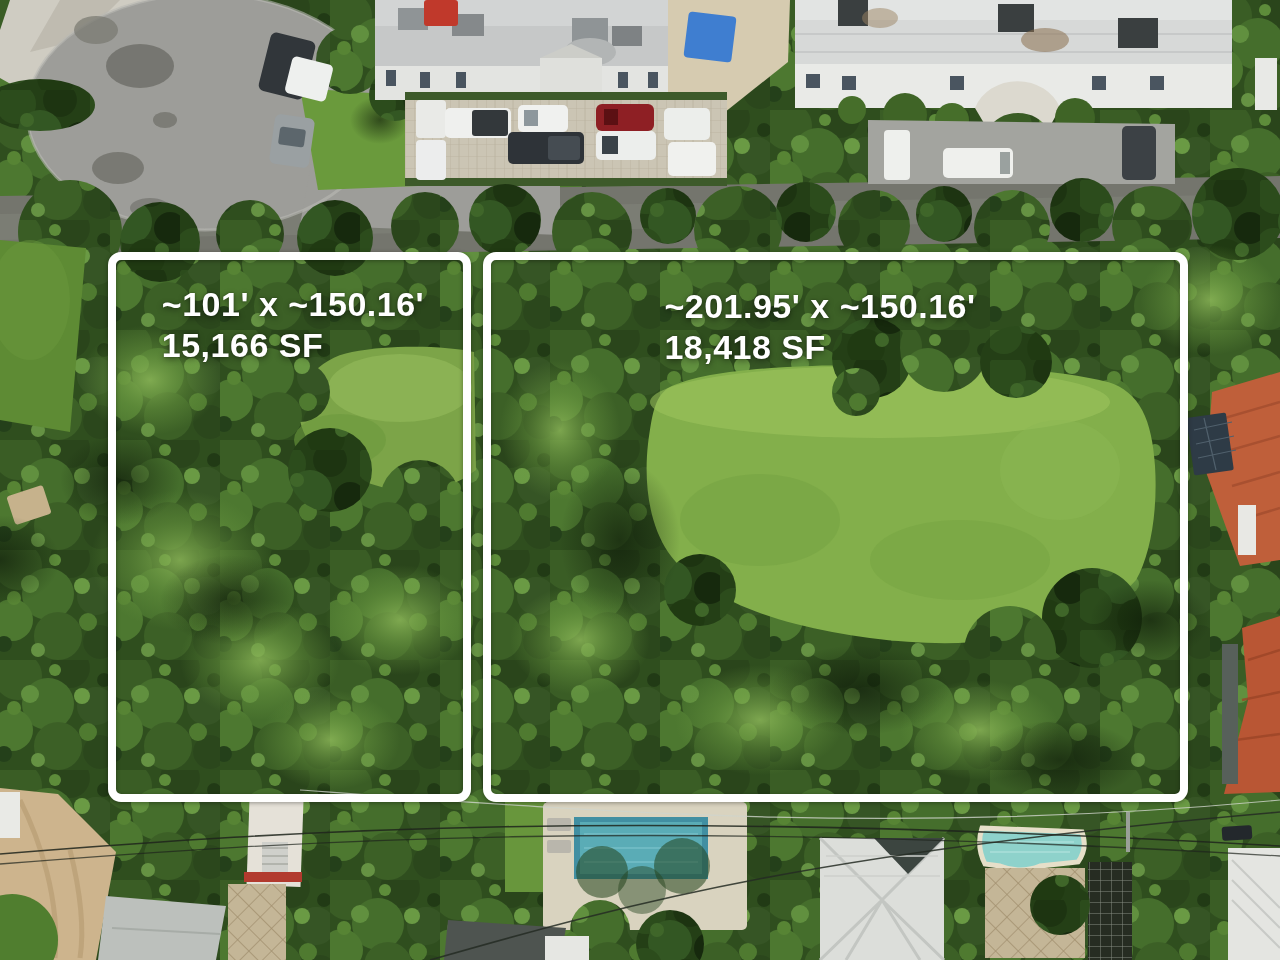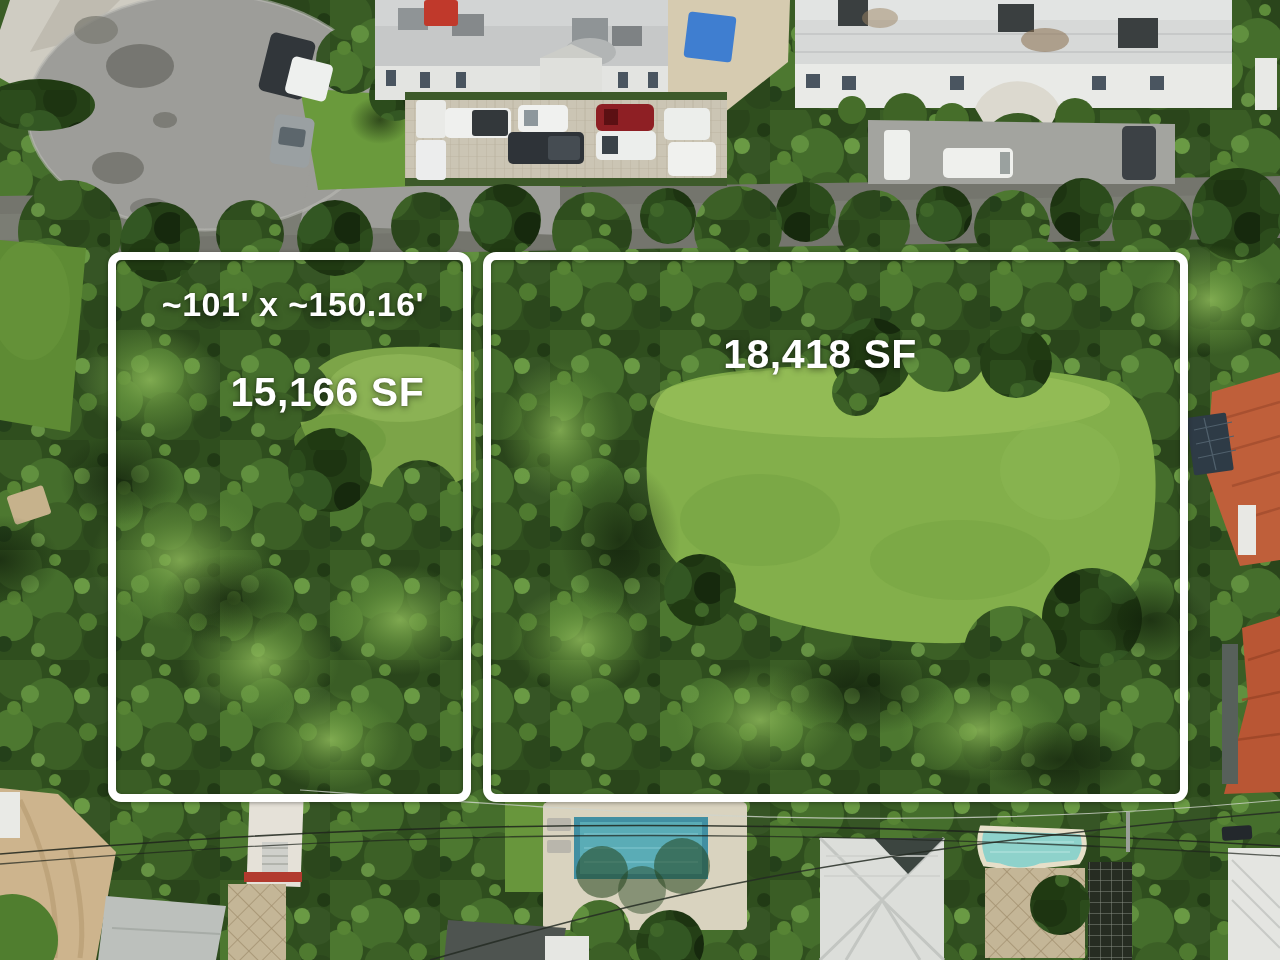--- a/index.html
+++ b/index.html
@@ -7,27 +7,27 @@
     position:relative;width:1280px;height:960px;overflow:hidden;
     background:#2f4e1e;font-family:"Liberation Sans",sans-serif;
   }
   .photo{position:absolute;inset:0;width:1280px;height:960px;display:block;}
   .parcel-outline{
     fill:none;stroke:var(--boundary,#ffffff);stroke-width:8;
     filter:drop-shadow(0 1px 2px rgba(0,0,0,.35));
   }
   .parcel-label{
     position:absolute;transform:translateX(-50%);
-    color:var(--label_text,#ffffff);text-align:right;font-weight:600;
+    color:var(--label_text,#ffffff);text-align:left;font-weight:600;
     letter-spacing:.5px;
     text-shadow:0 2px 6px rgba(0,0,0,.45), 0 0 2px rgba(0,0,0,.35);
     white-space:nowrap;
   }
   .dim-line{font-size:34px;line-height:40px;}
-  .area-line{font-size:41px;line-height:42px;margin-top:47px;}
+  .area-line{font-size:34px;line-height:42px;}
 </style>
 </head>
 <body>
 
 <div class="stage">
 
 <svg class="photo" viewBox="0 0 1280 960" aria-hidden="true">
   <defs>
     <pattern id="canopy" width="110" height="110" patternUnits="userSpaceOnUse">
       <rect width="110" height="110" fill="#2f4e1e"></rect>
@@ -349,16 +349,17 @@
 
   <rect class="parcel-outline" x="112" y="256" width="355" height="542" rx="9"></rect>
   <rect class="parcel-outline" x="487" y="256" width="697" height="542" rx="9"></rect>
 </svg>
 
 <div class="parcel-label" style="left:293px;top:284px;">
   <div class="dim-line">~101' x ~150.16'</div>
   <div class="area-line">15,166 SF</div>
 </div>
 <div class="parcel-label" style="left:820px;top:286px;">
+  <div class="dim-line">~201.95' x ~150.16'</div>
   <div class="area-line">18,418 SF</div>
 </div>
 
 </div>
 
 </body></html>

